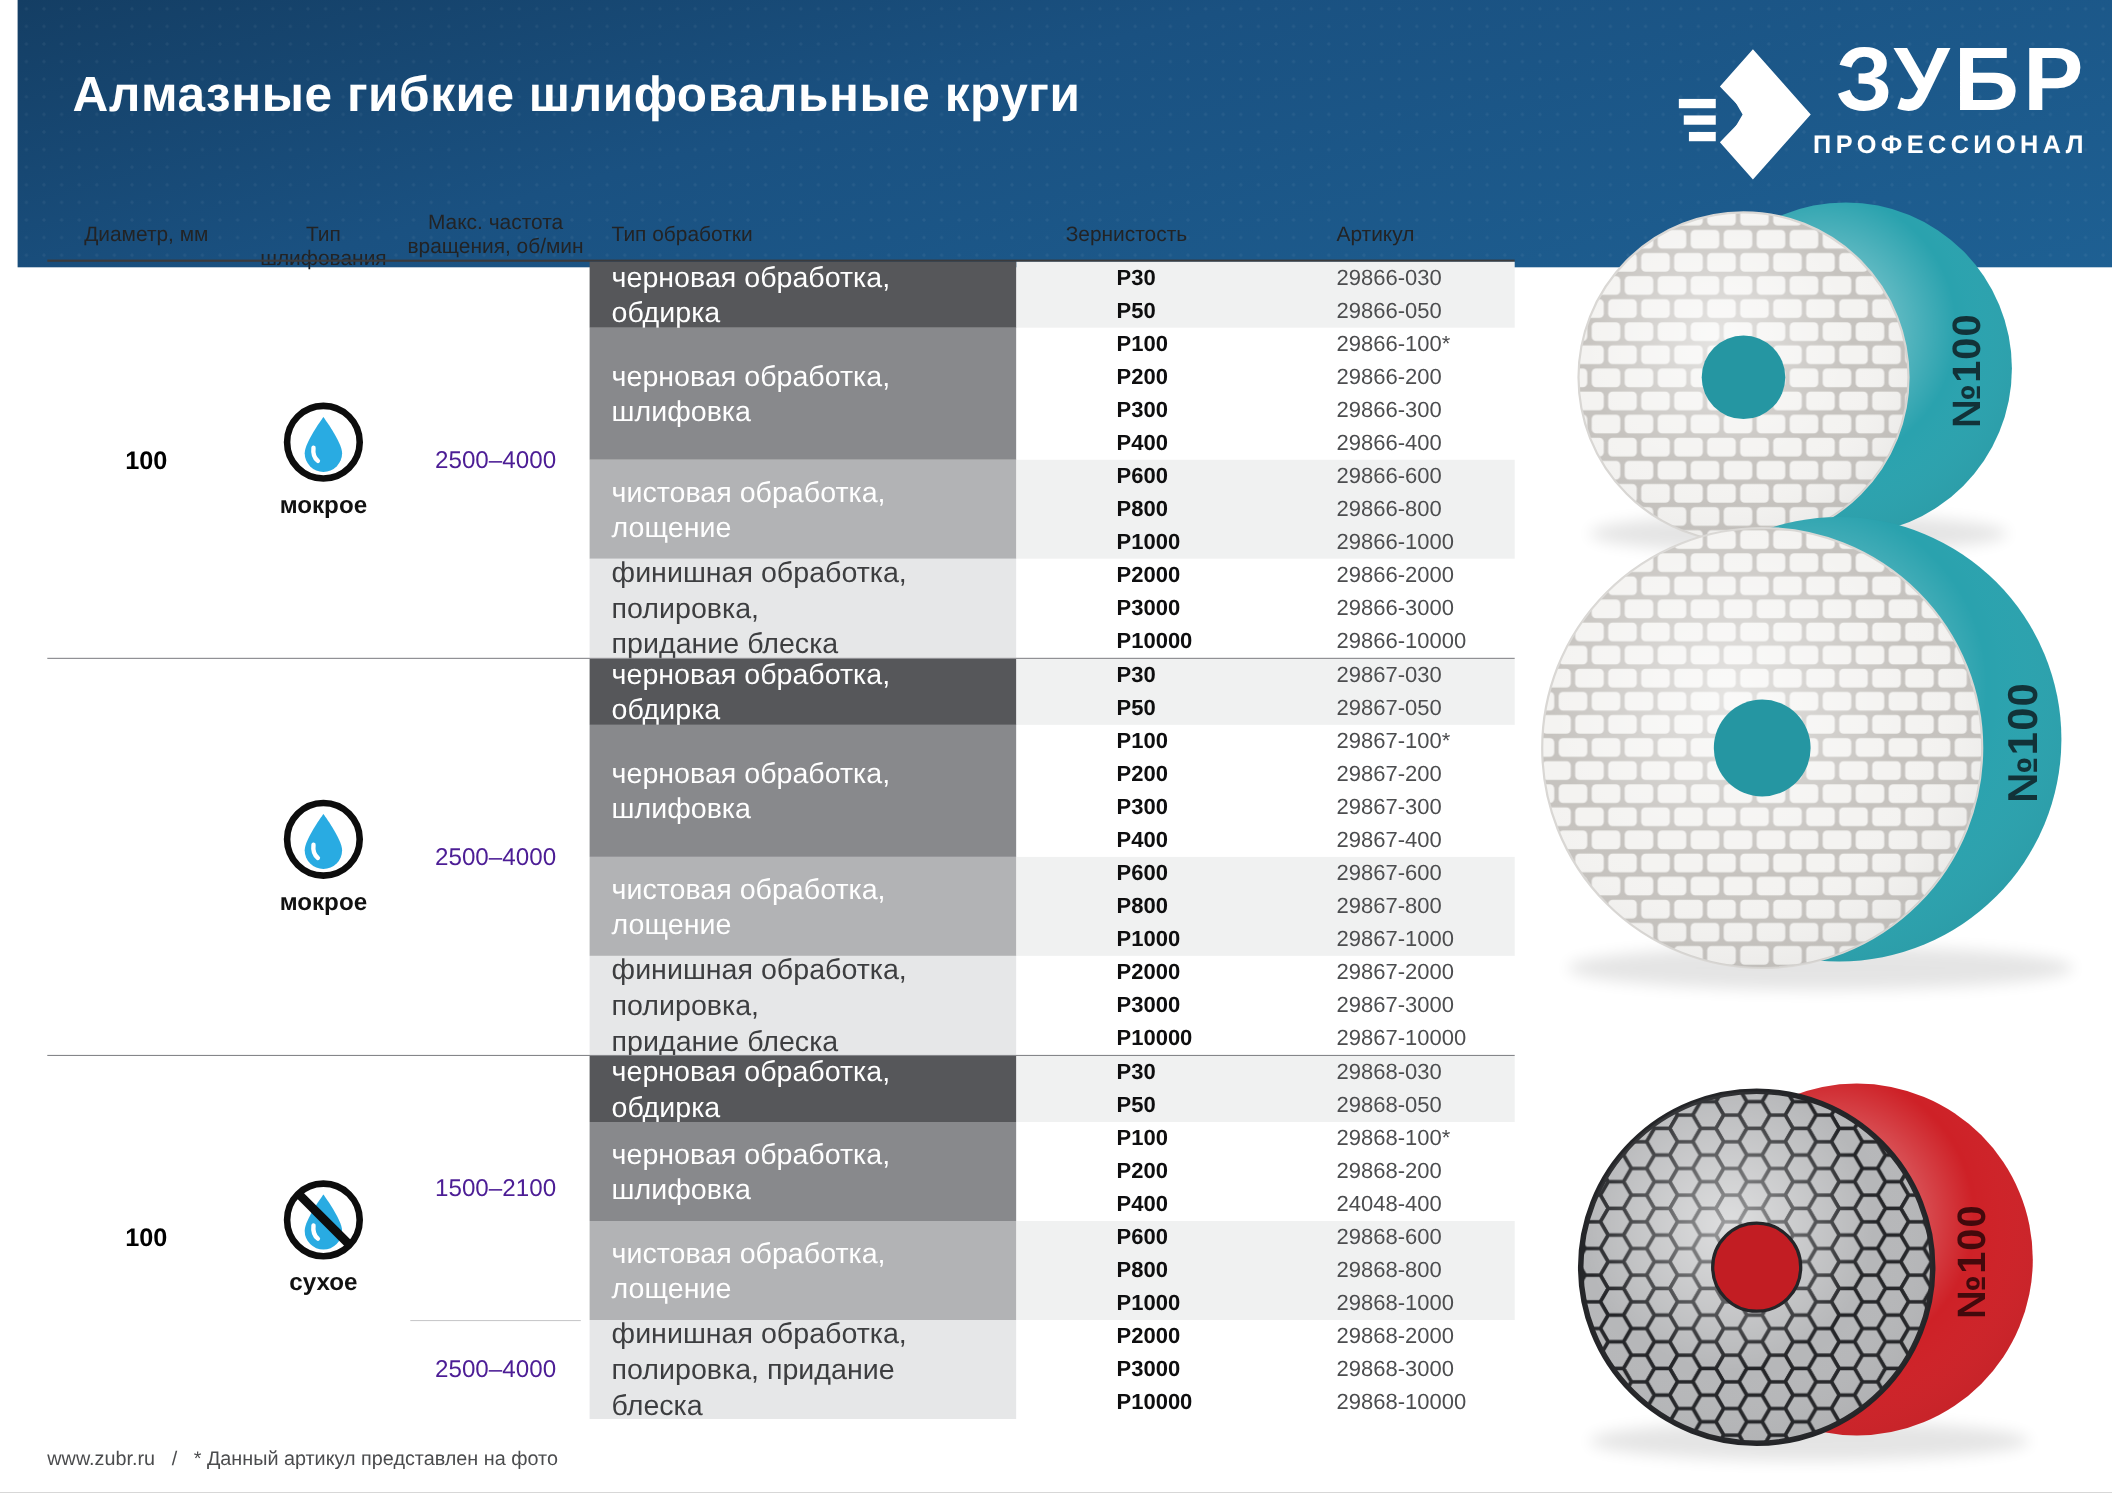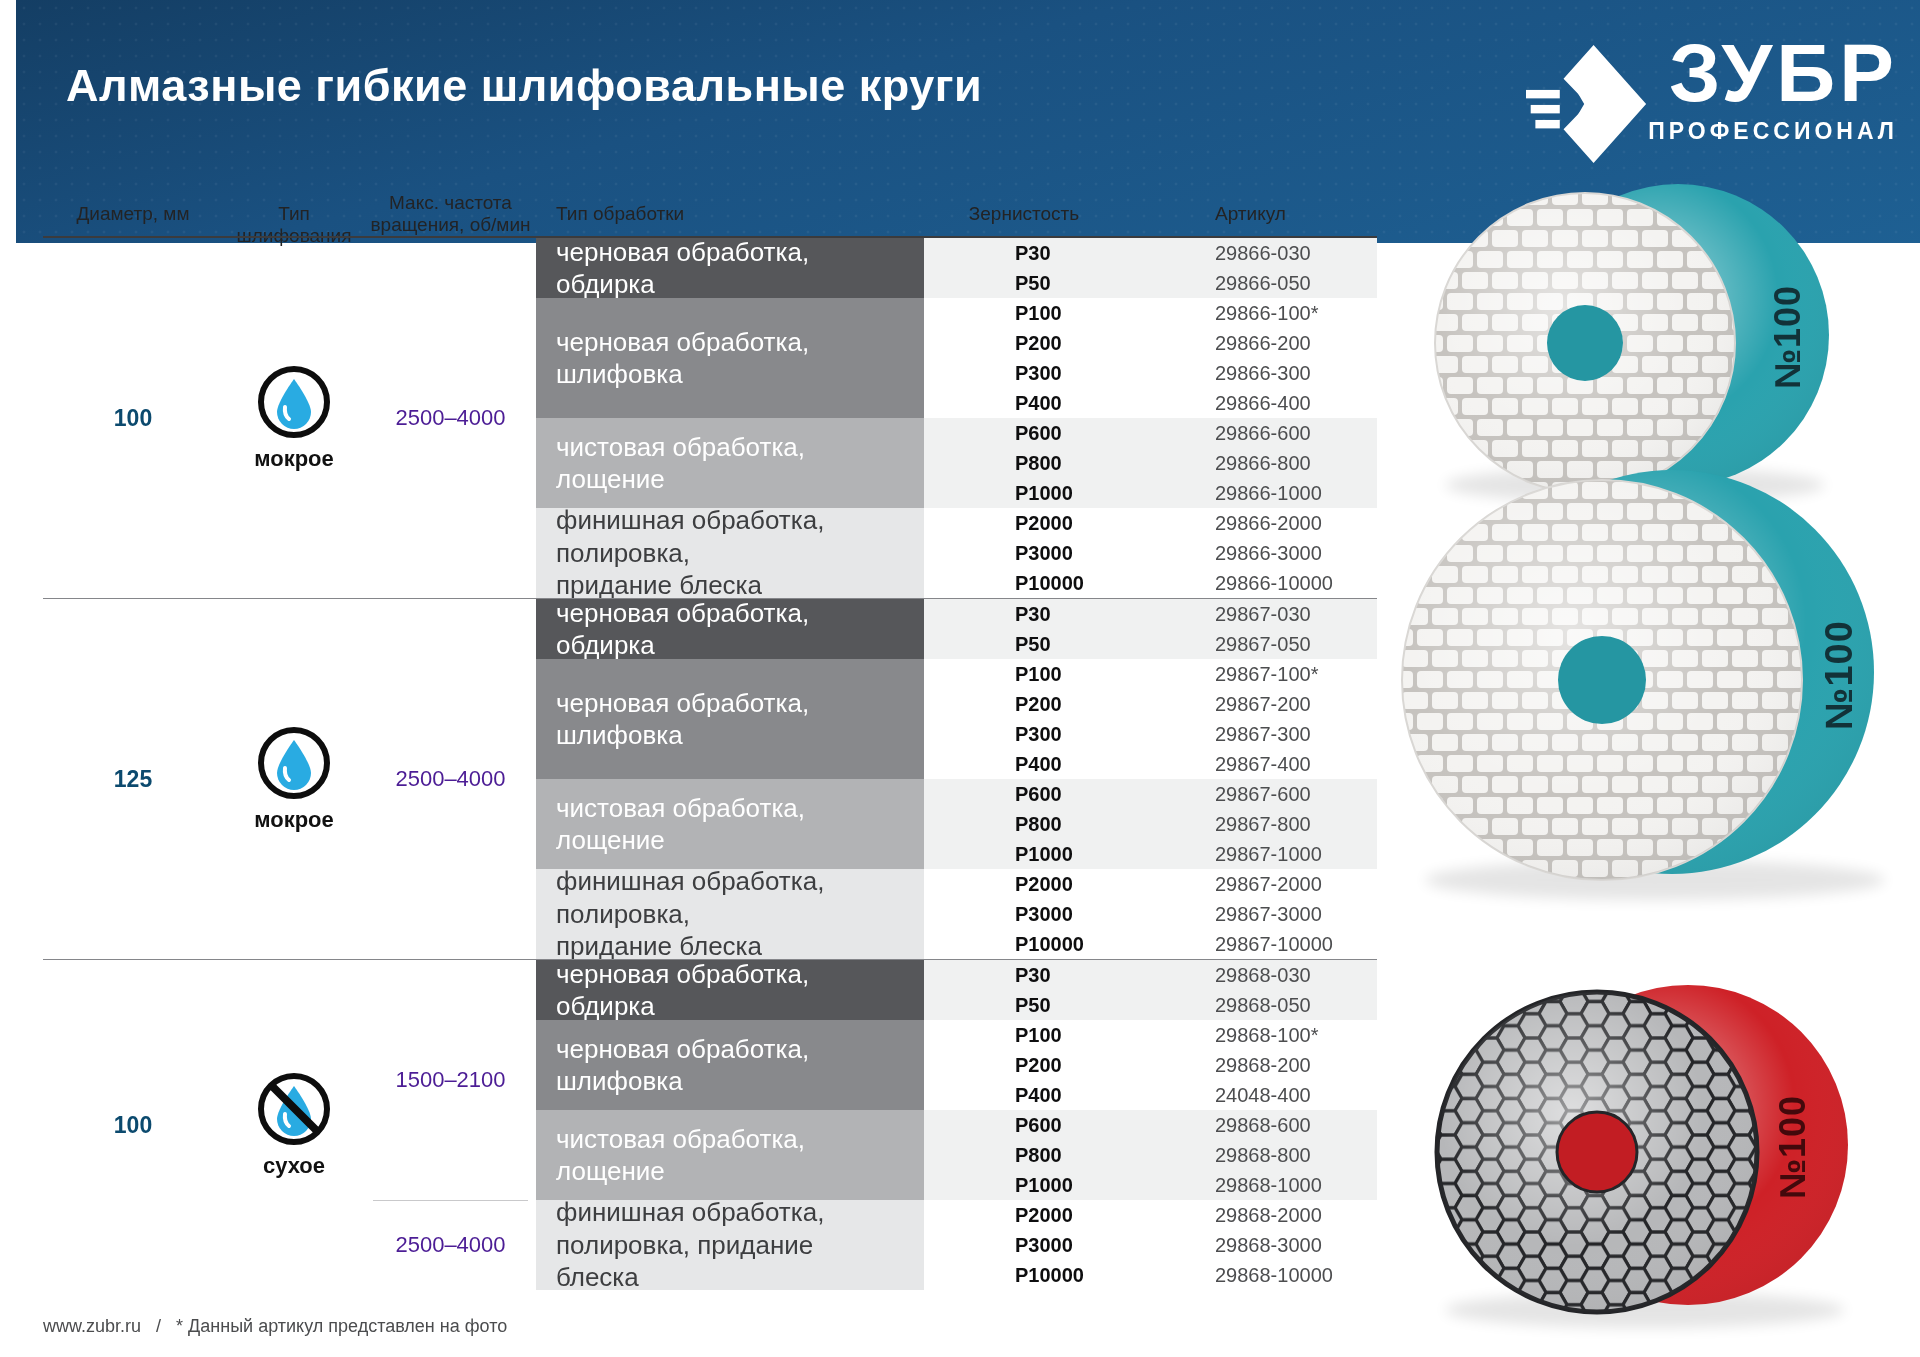--- a/index.html
+++ b/index.html
@@ -31,21 +31,21 @@
   .thead { position:absolute; font-size:19px; color:#222325; line-height:1.18; }
   .th-center { text-align:center; }
   .head-rule { position:absolute; left:43px; top:236px; width:1334px; height:2px; background:#3b3b3d; }
   .section-rule { position:absolute; left:43px; width:1334px; height:1px; background:#85868a; }
 
   
   .section { position:absolute; left:43px; width:1334px; }
   .cell-diam {
     position:absolute; left:0; top:0; width:180px; height:100%;
     display:flex; align-items:center; justify-content:center;
-    font-size:23px; font-weight:bold; color:#0c4a6e;
+    font-size:23px; font-weight:bold; color:#000000;
   }
   .cell-gtype {
     position:absolute; left:180px; top:0; width:142px; height:100%;
     display:flex; flex-direction:column; align-items:center; justify-content:center; gap:7px;
   }
   .gtype-label { font-size:22px; font-weight:bold; color:#111; }
   .cell-speed { position:absolute; left:322px; top:0; width:171px; height:100%; }
   .speed-block { display:flex; align-items:center; justify-content:center; font-size:22px; color:#4c1d95; }
   .speed-divider { position:absolute; left:8px; width:155px; height:1px; background:#c9c9cb; }
   .cell-groups { position:absolute; left:493px; top:0; width:841px; }
@@ -180,21 +180,20 @@
               </div>
               <div class="row">
                 <span class="grit">P10000</span>
                 <span class="article">29866-10000</span>
               </div>
             </div>
           </div>
         </div>
       </div>
       <div class="section" style="top: 599px; height: 360px;">
-        <div class="cell-diam">125</div>
         <div class="cell-gtype">
   <svg width="74" height="74" viewBox="0 0 74 74">
     <circle cx="37" cy="37" r="33" fill="none" stroke="#0d0d0d" stroke-width="6"></circle>
     <path d="M37 14 C37 14 20 37 20 47 a17 17 0 0 0 34 0 C54 37 37 14 37 14 Z" fill="#29abe2"></path>
     <path d="M28 42 q-1 8 4 12" stroke="#ffffff" stroke-width="4" fill="none" stroke-linecap="round"></path>
 
   </svg>
           <div class="gtype-label">мокрое</div>
         </div>
         <div class="cell-speed">

